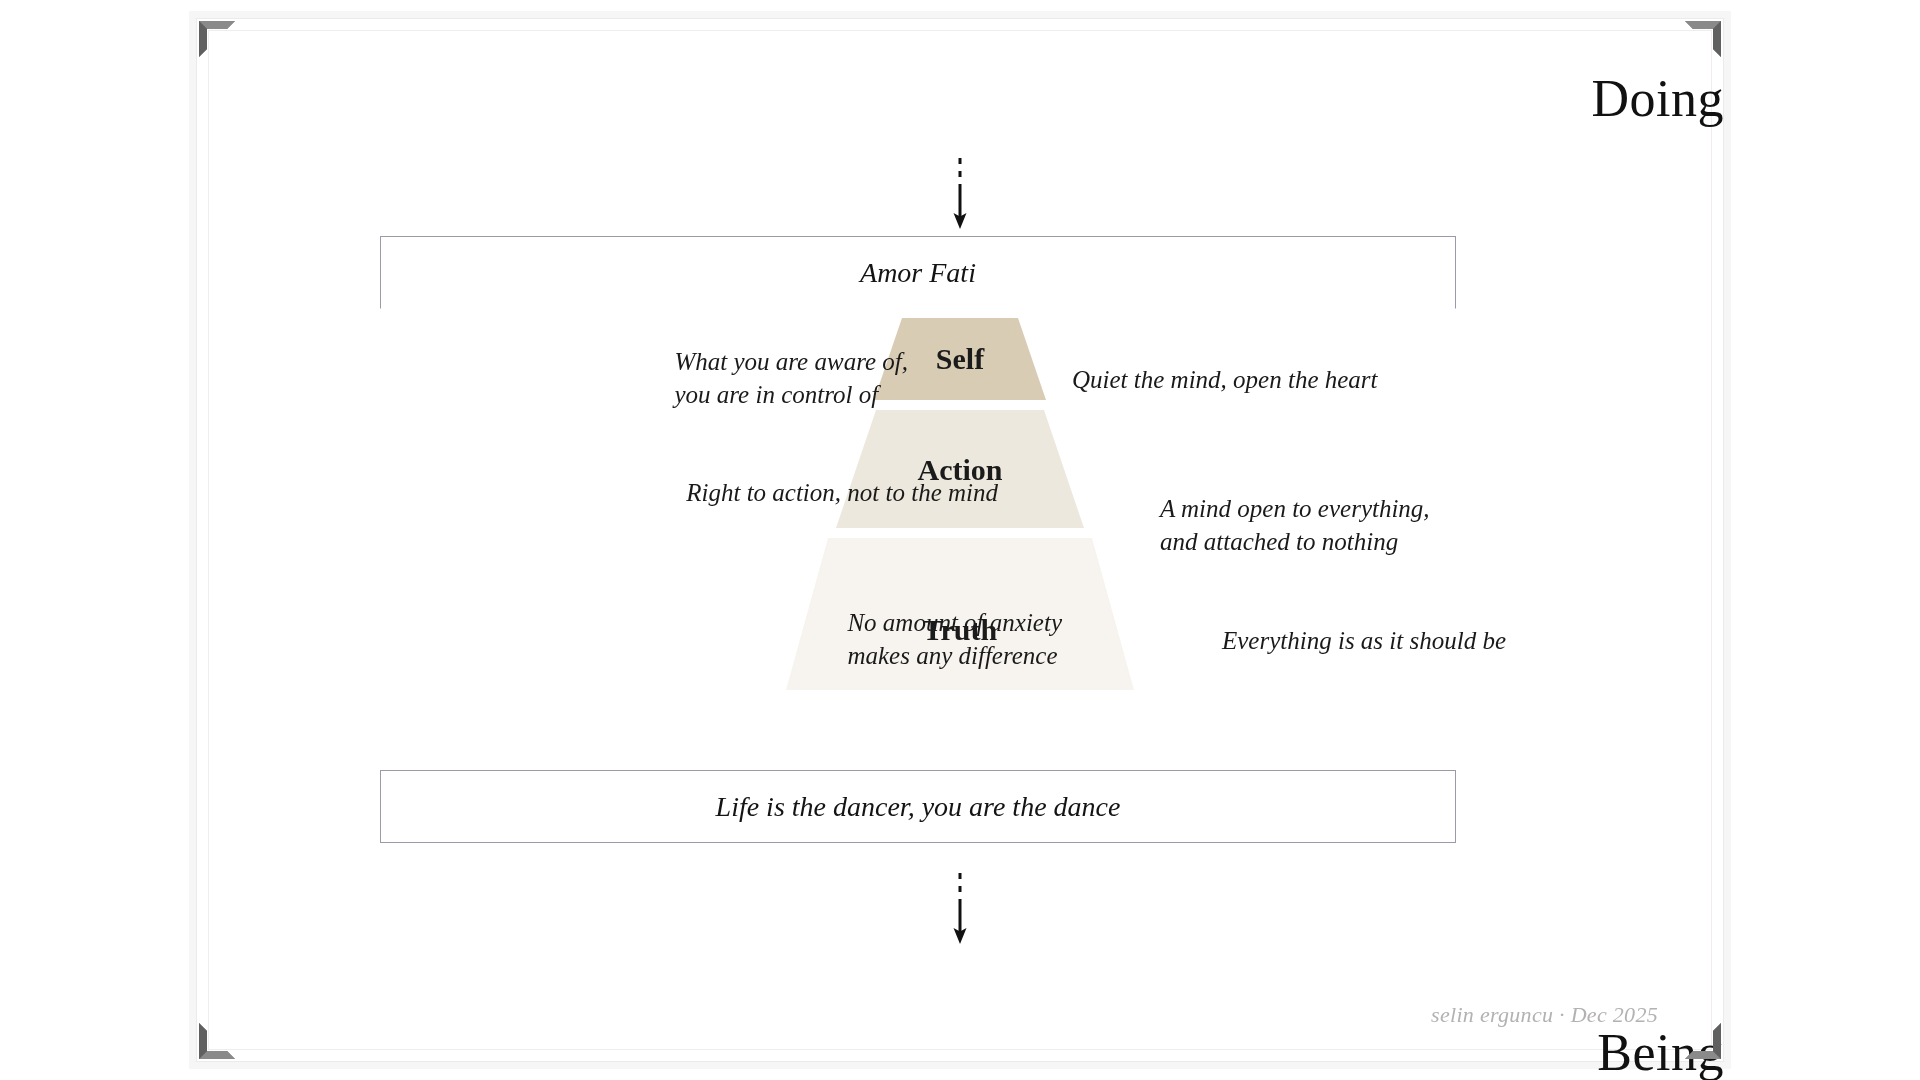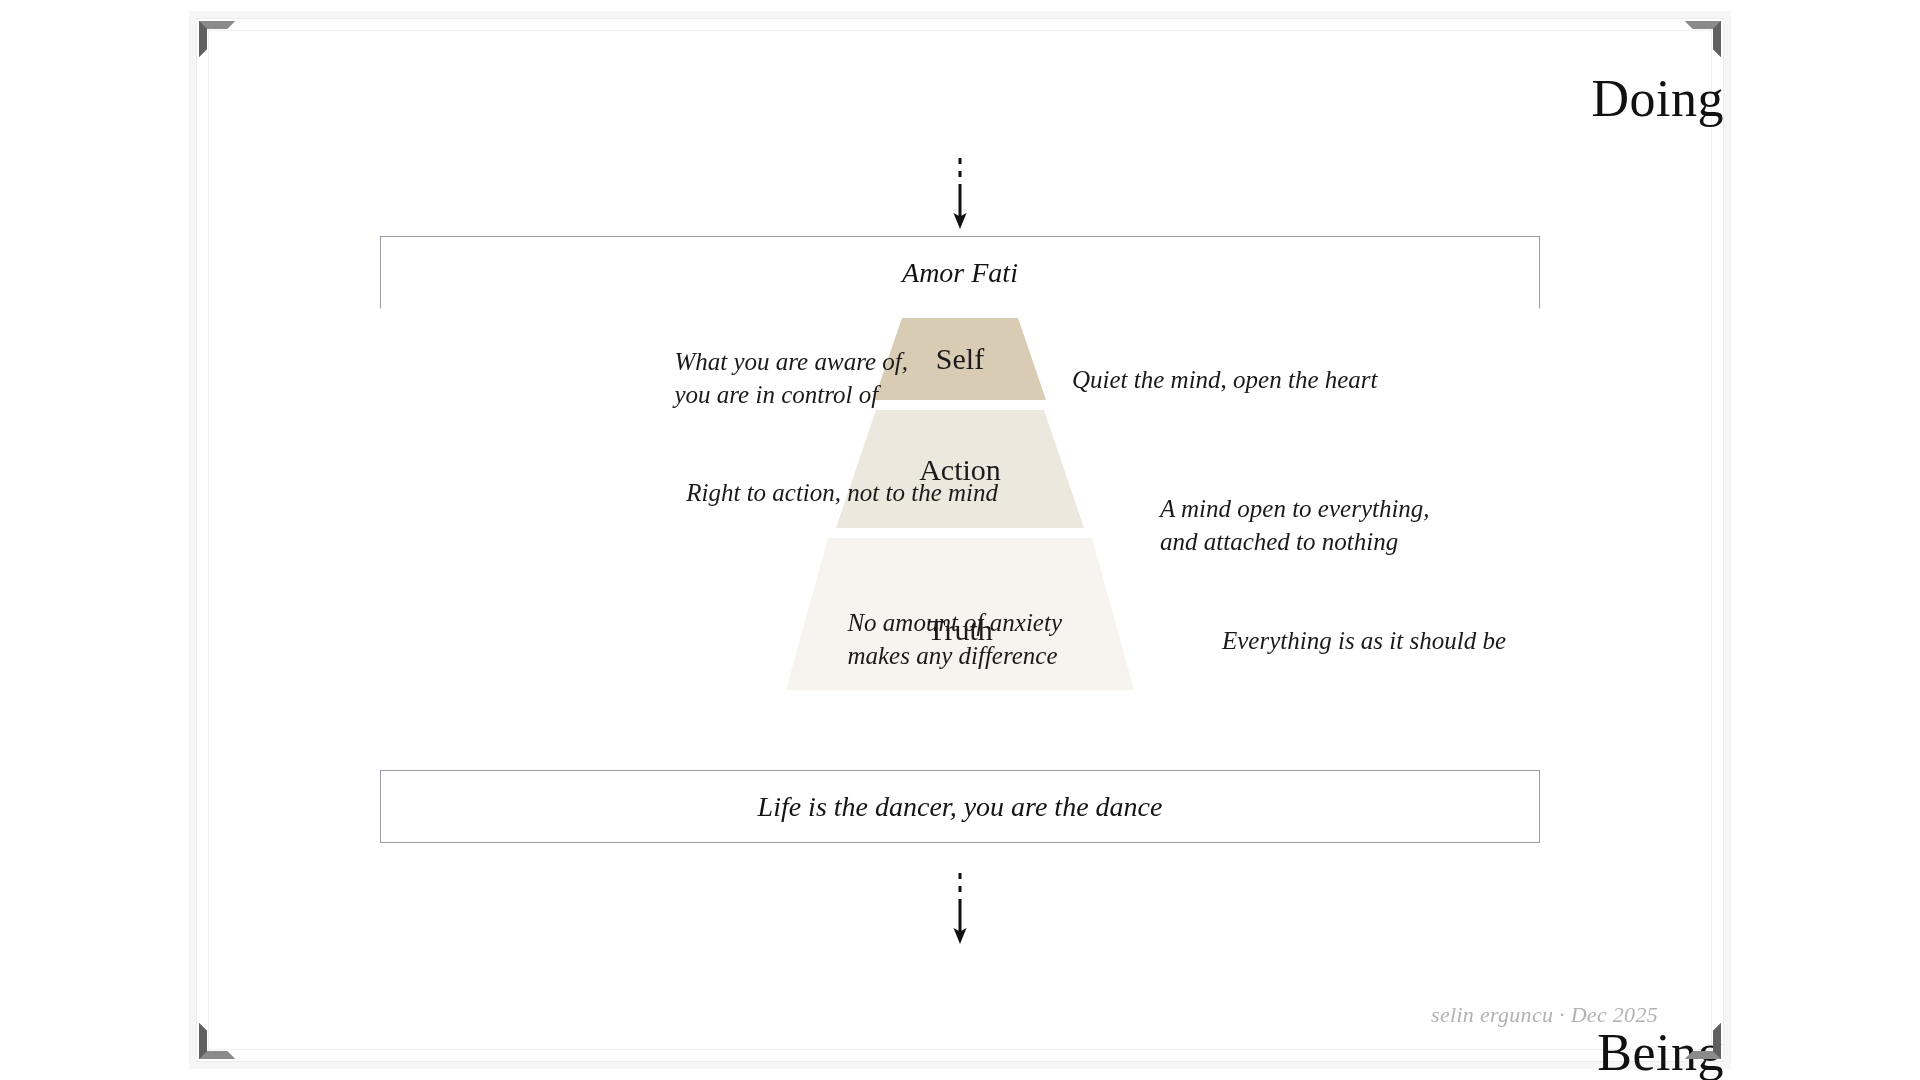--- a/index.html
+++ b/index.html
@@ -78,21 +78,21 @@
     width: 18px;
   }
   .arrow svg { display: block; overflow: visible; }
   .arrow-top    { top: 140px; }
   .arrow-bottom { top: 855px; }
 
   
   .band {
     position: absolute;
     left: 184px;
-    width: 1160px;
+    width: 1076px;
     height: 73px;
     border: 1px solid #9a9aa8;
     box-sizing: border-box;
     display: flex;
     align-items: center;
     justify-content: center;
   }
   .band-top {
     top: 218px;
     border-bottom-color: transparent;
@@ -114,20 +114,21 @@
     top: 300px;
     width: 100%;
     height: 440px;
   }
   .tier {
     position: absolute;
     left: 50%;
     display: flex;
     align-items: center;
     justify-content: center;
+    font-weight: bold;
   }
   .tier svg {
     position: absolute;
     left: 0;
     top: 0;
     display: block;
   }
   .tier-label {
     position: relative;
     z-index: 2;

